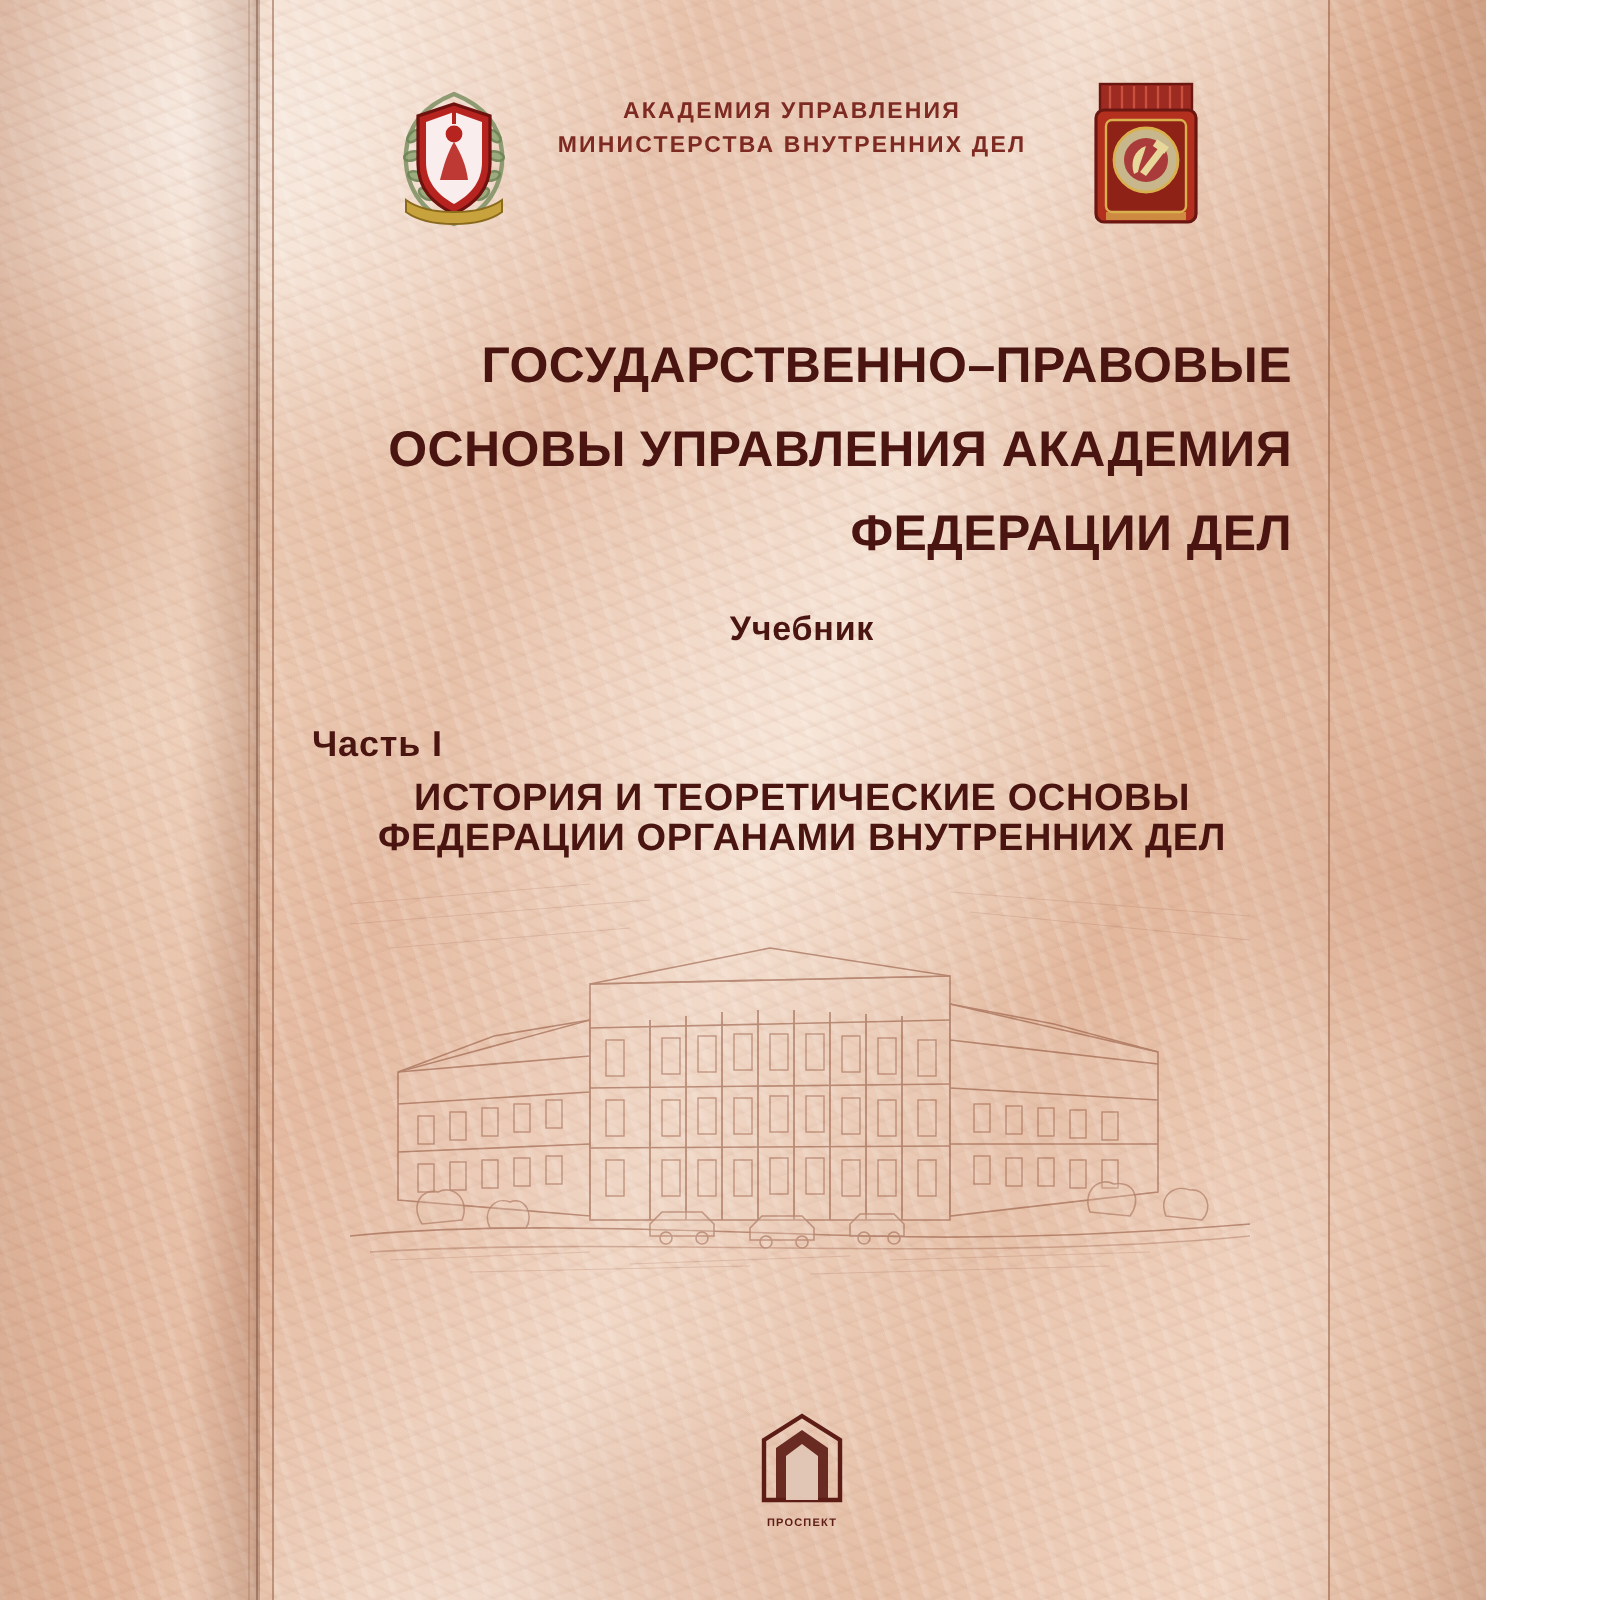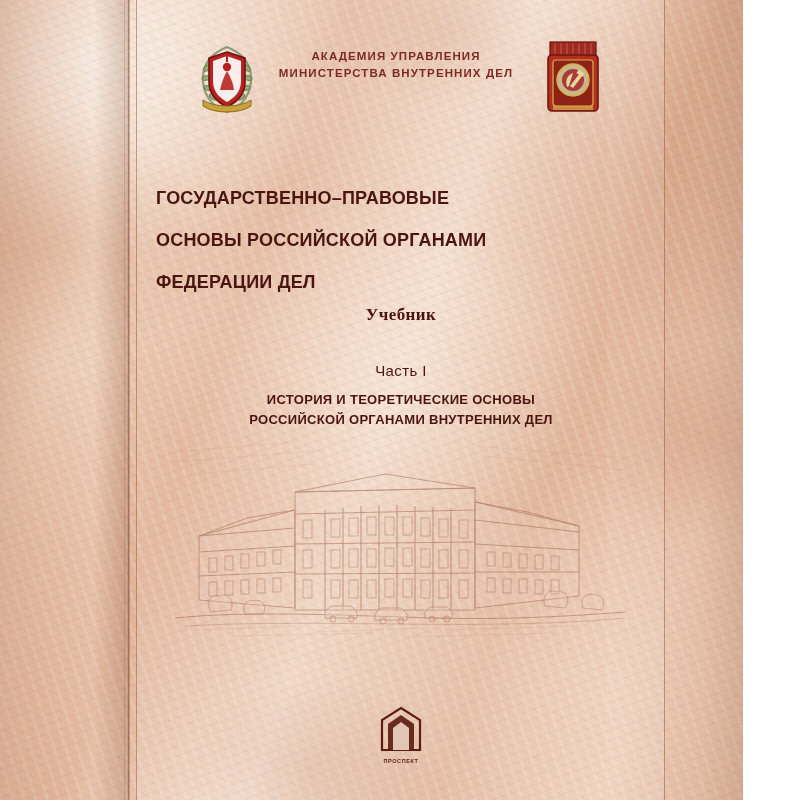--- a/index.html
+++ b/index.html
@@ -141,64 +141,62 @@
     font-weight: bold;
     letter-spacing: 1.1px;
     line-height: 17px;
     text-transform: uppercase;
   }
 
   
   .title {
     position: absolute;
     left: 156px;
-    top: 177px;
+    top: 162px;
     width: 490px;
-    text-align: left;
+    text-align: right;
     color: #4a1410;
-    font-size: 18px;
+    font-size: 25px;
     font-weight: bold;
     line-height: 42px;
     letter-spacing: 0.2px;
   }
   .title .ln { display: block; }
 
   .subtitle {
     position: absolute;
     left: 156px;
     top: 305px;
     width: 490px;
     text-align: center;
     color: #4a1410;
     font-size: 17px;
     font-weight: bold;
     letter-spacing: 0.4px;
-    font-family: Liberation Serif, serif;
   }
 
   .part {
     position: absolute;
     left: 156px;
     top: 362px;
     width: 490px;
-    text-align: center;
     color: #4a1410;
-    font-size: 15px;
-    font-weight: normal;
+    font-size: 18px;
+    font-weight: bold;
     letter-spacing: 0.4px;
   }
 
   .part-desc {
     position: absolute;
     left: 156px;
     top: 390px;
     width: 490px;
     text-align: center;
     color: #4a1410;
-    font-size: 13px;
+    font-size: 19px;
     font-weight: bold;
     line-height: 20px;
     letter-spacing: 0.3px;
   }
 
   
   .building {
     position: absolute;
     left: 175px;
     top: 440px;
@@ -291,31 +289,31 @@
 
         <path d="M31 47 C29 41 31 35 37 33 C36 37 34 41 33 46 Z" fill="#e8d79a"></path>
         <path d="M34 46 L44 33 L47 35 L37 48 Z" fill="#e8d79a"></path>
         <rect x="41" y="31" width="7" height="4" transform="rotate(34 44 33)" fill="#e8d79a"></rect>
         <path d="M17 66 L57 66 L57 70 L17 70 Z" fill="#d9b04e" opacity="0.7"></path>
       </svg>
     </div>
 
     <div class="title">
       <span class="ln">ГОСУДАРСТВЕННО–ПРАВОВЫЕ</span>
-      <span class="ln">ОСНОВЫ РОССИЙСКОЙ ОРГАНАМИ</span>
+      <span class="ln">ОСНОВЫ УПРАВЛЕНИЯ АКАДЕМИЯ</span>
       <span class="ln">ФЕДЕРАЦИИ ДЕЛ</span>
     </div>
 
     <div class="subtitle">Учебник</div>
 
     <div class="part">Часть I</div>
 
     <div class="part-desc">
       <div>ИСТОРИЯ И ТЕОРЕТИЧЕСКИЕ ОСНОВЫ</div>
-      <div>РОССИЙСКОЙ ОРГАНАМИ ВНУТРЕННИХ ДЕЛ</div>
+      <div>ФЕДЕРАЦИИ ОРГАНАМИ ВНУТРЕННИХ ДЕЛ</div>
     </div>
 
     <div class="building">
       <svg viewBox="0 0 450 200" width="450" height="200" aria-hidden="true">
         <g stroke="#8a4a33" fill="none" stroke-width="0.8" opacity="0.95">
 
           <g opacity="0.30" stroke-width="0.5">
             <line x1="0" y1="12" x2="120" y2="2"></line>
             <line x1="0" y1="22" x2="150" y2="10"></line>
             <line x1="300" y1="6" x2="450" y2="18"></line>

